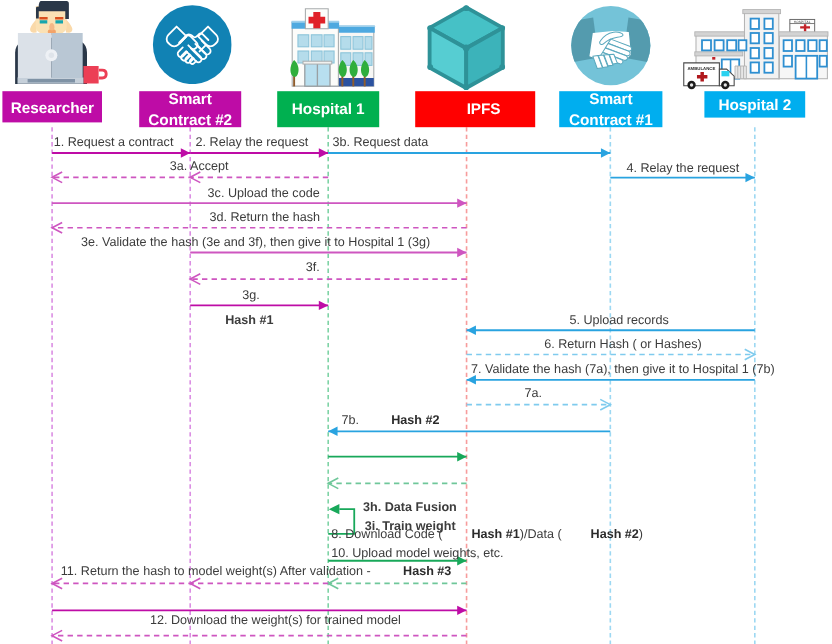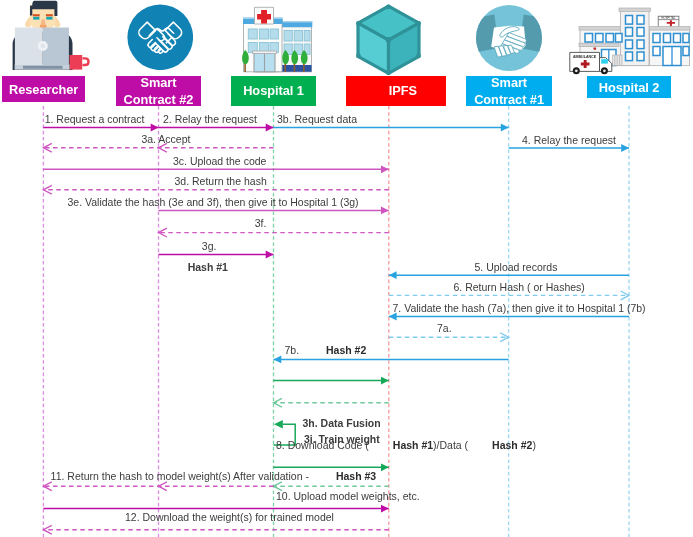--- a/index.html
+++ b/index.html
@@ -400,17 +400,17 @@
       <div class="msg" style="top: 240.2px; left: 201.8px;">3g.</div>
       <div class="msg bold" style="font-weight: bold; top: 261.2px; left: 187.7px;">Hash #1</div>
       <div class="msg" style="top: 260.7px; left: 474.5px;">5. Upload records</div>
       <div class="msg" style="top: 281px; left: 453.5px;">6. Return Hash ( or Hashes)</div>
       <div class="msg" style="top: 301.9px; left: 392.5px;">7. Validate the hash (7a), then give it to Hospital 1 (7b)</div>
       <div class="msg" style="top: 322.4px; left: 437px;">7a.</div>
       <div class="msg" style="top: 343.8px; left: 284.5px;">7b. <b>Hash #2</b></div>
       <div class="msg" style="top: 391px; left: 276px; margin-top: 48px;">8. Download Code (<b>Hash #1</b>)/Data (<b>Hash #2</b>)</div>
       <div class="msg bold" style="font-weight: bold; top: 417.1px; left: 302.5px;">3h. Data Fusion</div>
       <div class="msg bold" style="font-weight: bold; top: 433.1px; left: 303.9px;">3i. Train weight</div>
-      <div class="msg" style="top: 455.2px; left: 276px; margin-top: 35px;">10. Upload model weights, etc.</div>
+      <div class="msg" style="top: 455.2px; left: 276px;">10. Upload model weights, etc.</div>
       <div class="msg" style="top: 470.4px; left: 50.6px;">11. Return the hash to model weight(s) After validation - <b>Hash #3</b></div>
       <div class="msg" style="top: 511px; left: 125px;">12. Download the weight(s) for trained model</div>
     </div>
 </div>
 
 </body></html>

